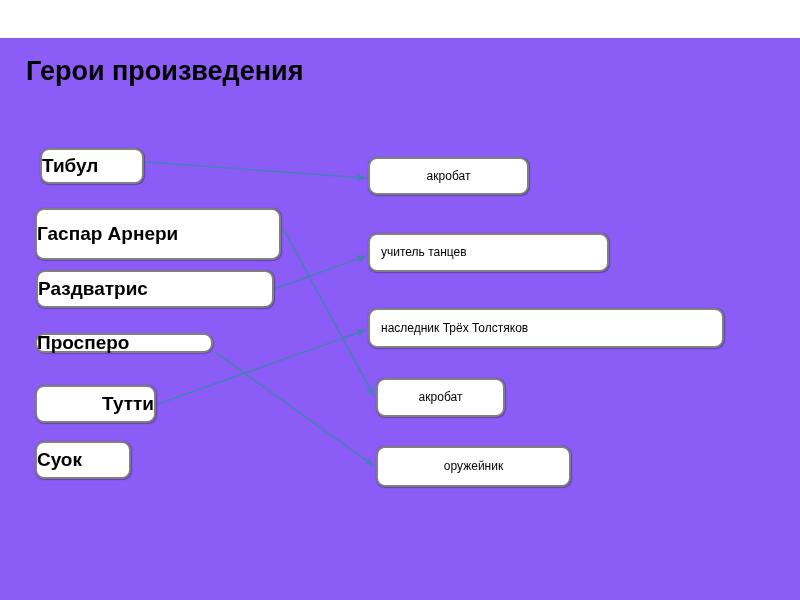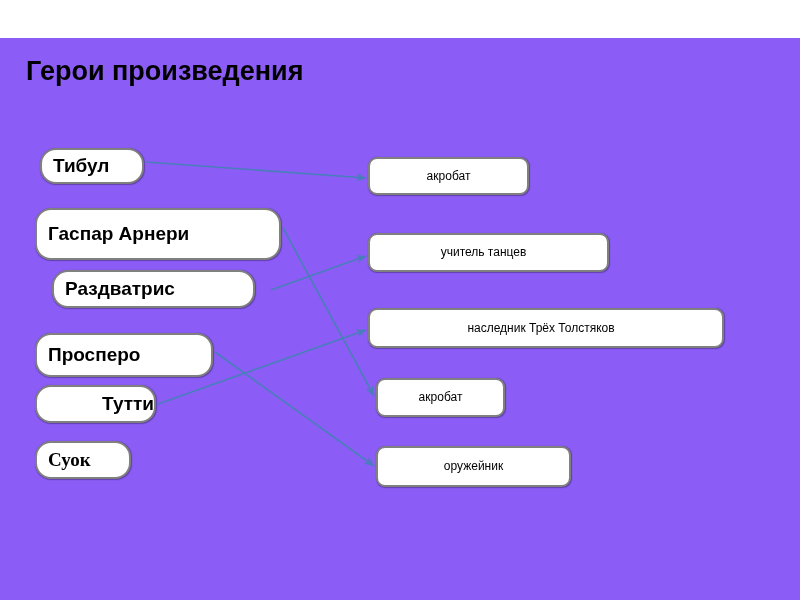--- a/index.html
+++ b/index.html
@@ -48,32 +48,30 @@
     align-items: center;
     color: #000000;
     line-height: 1.05;
     white-space: nowrap;
     box-shadow: 0.7px 0.7px 1.1px rgba(0,0,0,0.30);
   }
   .node-box.character {
     font-weight: bold;
     font-size: 19px;
     justify-content: flex-start;
-    padding-left: 11px;
-    border-radius: 16px;
   }
   .node-box.role {
     font-weight: normal;
     font-size: 12px;
     justify-content: center;
     padding: 0 12px;
   }
   .node-box.role.role-left {
-    justify-content: center;
-    padding-left: 2px;
+    justify-content: flex-start;
+    padding-left: 11px;
   }
 </style>
 </head>
 <body>
 
 <div id="slide">
 
   <div id="slide-title">Герои произведения</div>
 
   <svg id="connector-layer" viewBox="0 0 800 600">
@@ -91,30 +89,30 @@
       </g>
   </svg>
 
   <div id="character-group">
       <div class="node-box character" style="left: 40px; top: 110px; width: 104px; height: 36px; border-color: rgb(128, 128, 128); color: rgb(0, 0, 0);">
         <span>Тибул</span>
       </div>
       <div class="node-box character" style="left: 35px; top: 170px; width: 246px; height: 52px; border-color: rgb(128, 128, 128); color: rgb(0, 0, 0);">
         <span>Гаспар Арнери</span>
       </div>
-      <div class="node-box character" style="left: 52px; top: 232px; width: 203px; height: 38px; border-color: rgb(128, 128, 128); color: rgb(0, 0, 0);">
+      <div class="node-box character" style="left: 36px; top: 232px; width: 238px; height: 38px; border-color: rgb(128, 128, 128); color: rgb(0, 0, 0);">
         <span>Раздватрис</span>
       </div>
-      <div class="node-box character" style="left: 35px; top: 295px; width: 178px; height: 44px; border-color: rgb(128, 128, 128); color: rgb(0, 0, 0);">
+      <div class="node-box character" style="left: 35px; top: 295px; width: 178px; height: 20px; border-color: rgb(128, 128, 128); color: rgb(0, 0, 0);">
         <span>Просперо</span>
       </div>
       <div class="node-box character" style="left: 35px; top: 347px; width: 121px; height: 38px; border-color: rgb(128, 128, 128); color: rgb(0, 0, 0); justify-content: flex-end;">
         <span>Тутти</span>
       </div>
-      <div class="node-box character" style="left: 35px; top: 403px; width: 96px; height: 38px; border-color: rgb(128, 128, 128); color: rgb(0, 0, 0); font-family: Liberation Serif, serif;">
+      <div class="node-box character" style="left: 35px; top: 403px; width: 96px; height: 38px; border-color: rgb(128, 128, 128); color: rgb(0, 0, 0);">
         <span>Суок</span>
       </div>
     </div>
   <div id="role-group">
       <div class="node-box role" style="left: 368px; top: 119px; width: 161px; height: 38px; border-color: rgb(128, 128, 128); color: rgb(0, 0, 0);">
         <span>акробат</span>
       </div>
       <div class="node-box role role-left" style="left: 368px; top: 195px; width: 241px; height: 39px; border-color: rgb(128, 128, 128); color: rgb(0, 0, 0);">
         <span>учитель танцев</span>
       </div>

